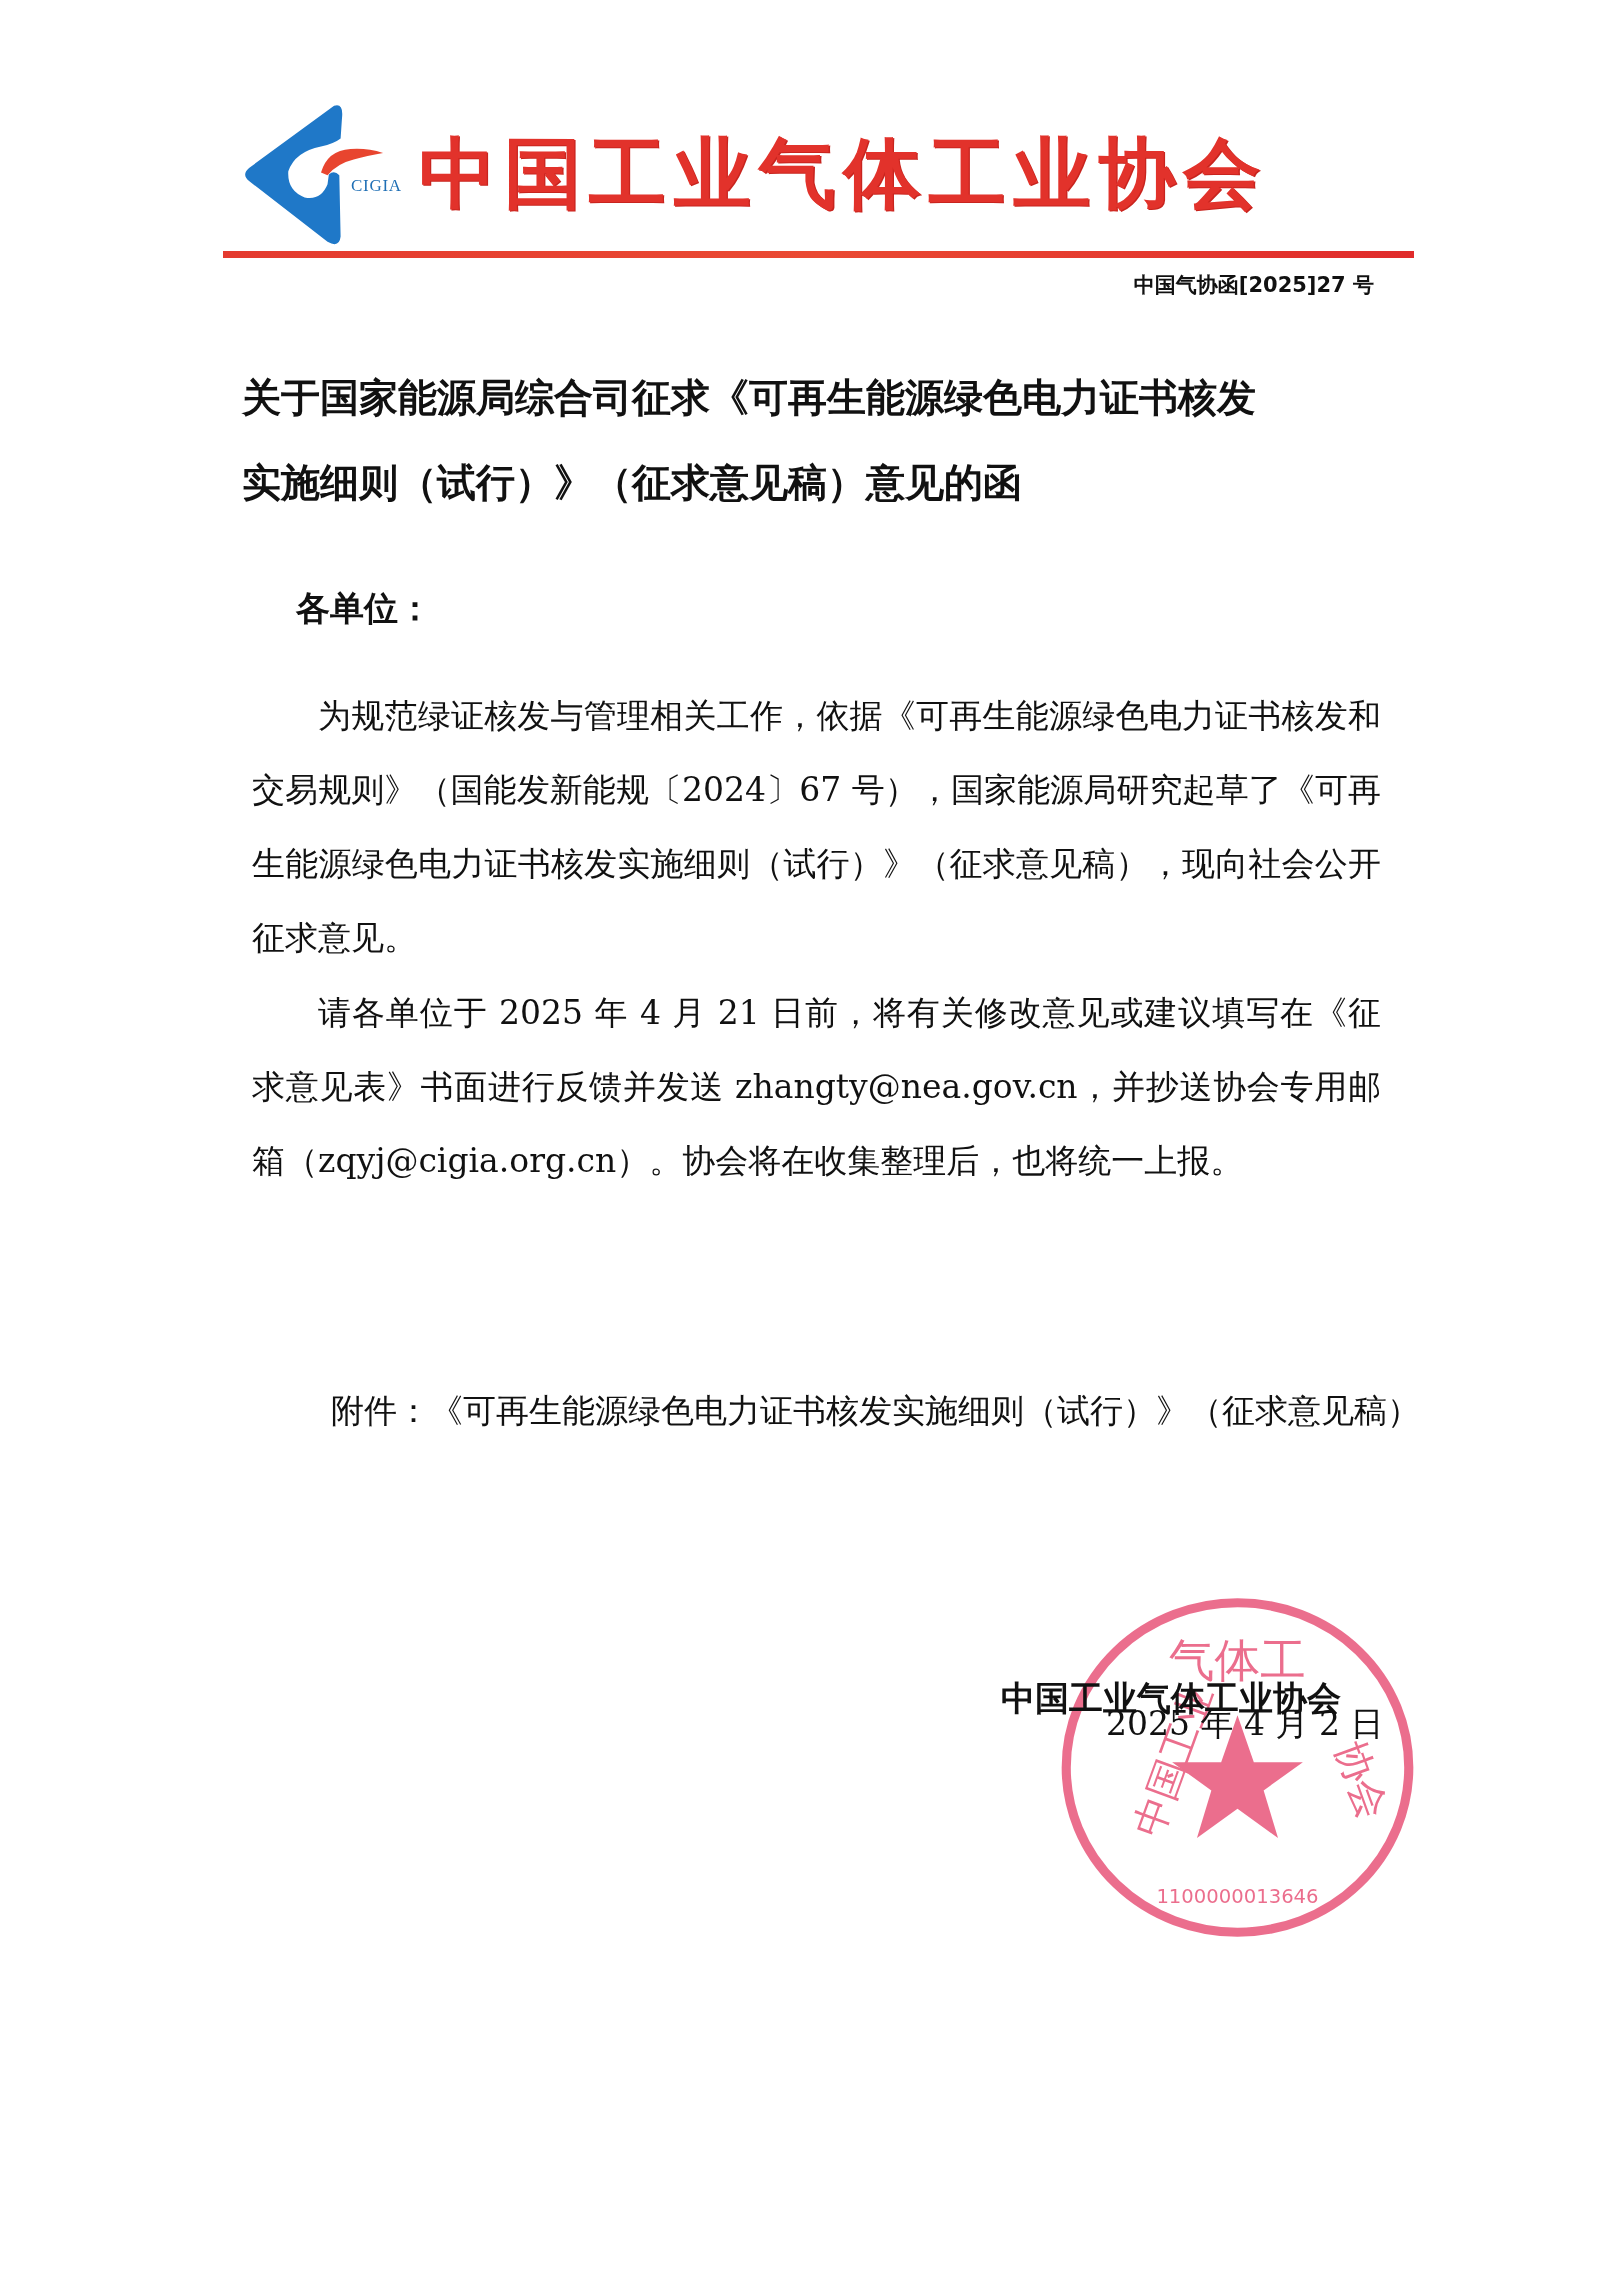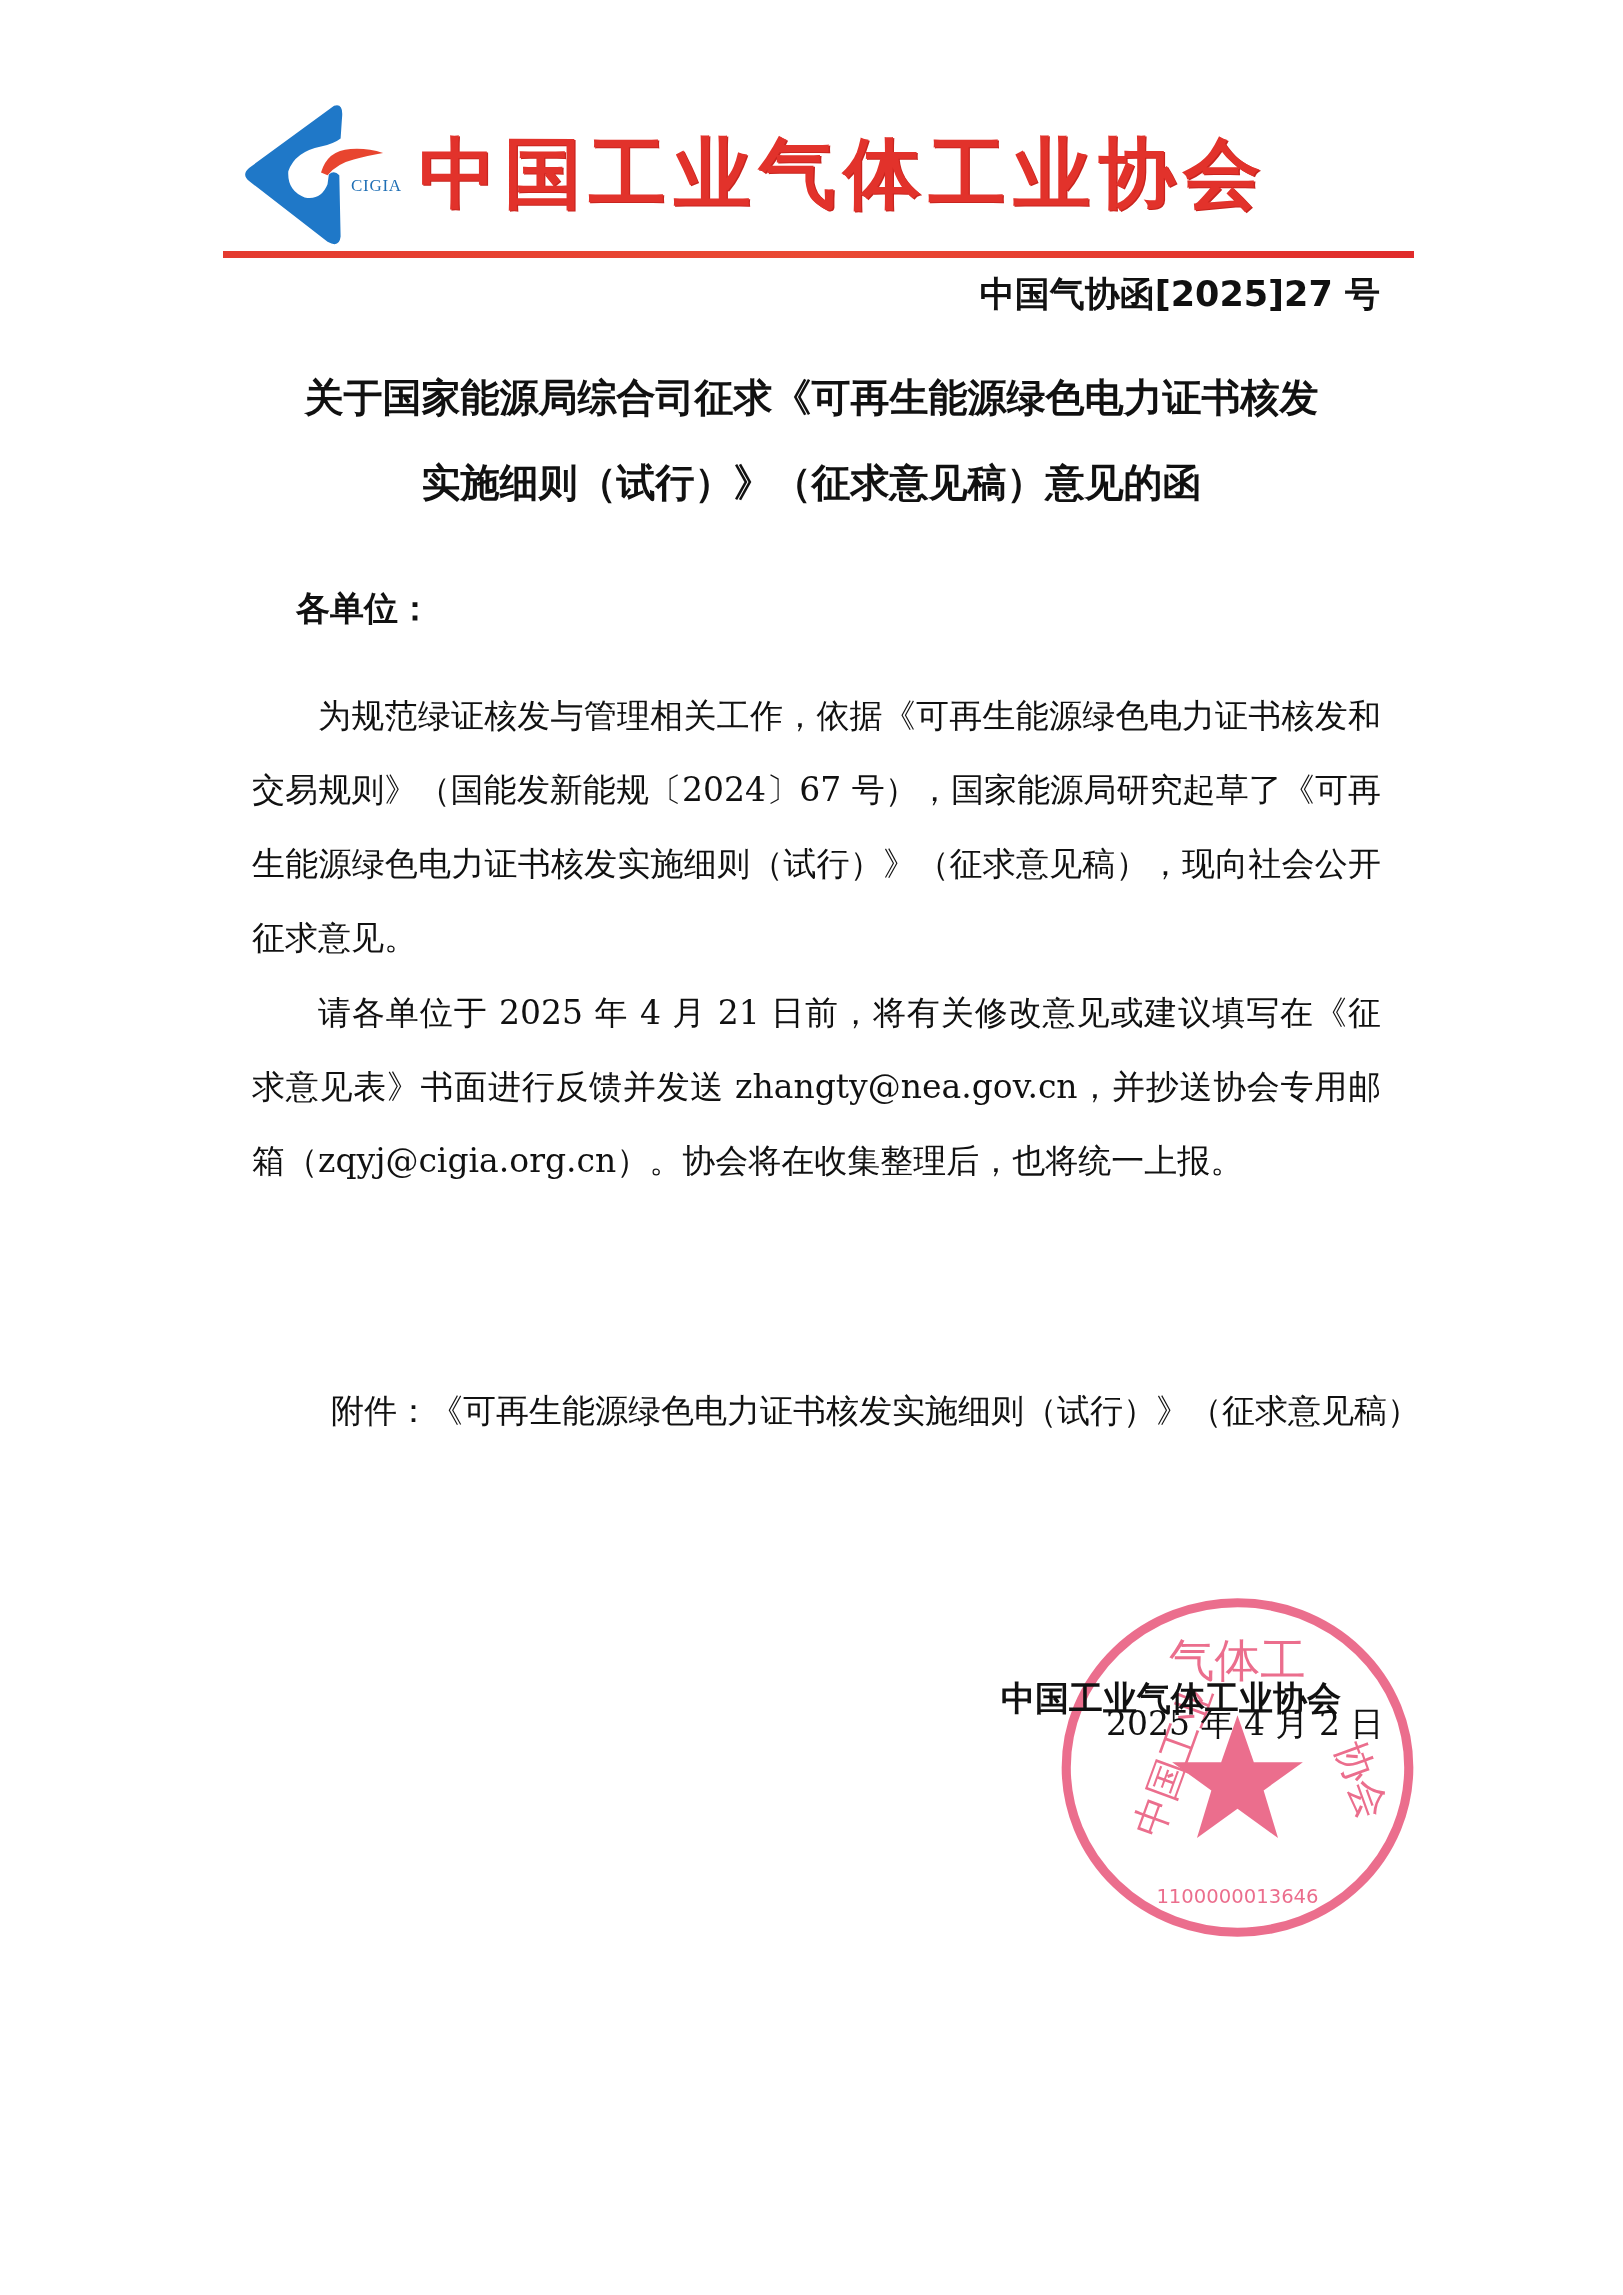--- a/index.html
+++ b/index.html
@@ -7,23 +7,23 @@
            font-family: "DejaVu Serif", serif; color: #111; }
     .letterhead { position: absolute; left: 223px; top: 92px; width: 1191px; height: 170px; }
     .logo { position: absolute; left: 13px; top: 6.5px; width: 170px; height: 151px; }
     .logo-text { position: absolute; left: 128px; top: 84px; font-family: "Liberation Serif", serif;
                  font-weight: normal; font-size: 17px; color: #1f6fb5; letter-spacing: 0.7px; }
     .org-title { position: absolute; left: 196px; top: 31px; font-family: "DejaVu Sans", sans-serif;
                  font-weight: bold; font-size: 77px; color: #e2322b; letter-spacing: 7.9px; white-space: nowrap;
                  text-shadow: 1.3px 1.3px 0 #c8241e; }
     .red-rule { position: absolute; left: 223px; top: 251px; width: 1191px; height: 6.5px;
                 background: linear-gradient(to right, #e43a2f, #ea4a33, #e02b2b); }
-    .doc-number { position: absolute; right: 243px; top: 271px; font-family: "DejaVu Sans", sans-serif;
-                  font-weight: bold; font-size: 35px; white-space: nowrap; }
-    .doc-title { position: absolute; left: 242px; width: 1139px; text-align: center;
+    .doc-number { position: absolute; right: 249px; top: 271px; font-family: "DejaVu Sans", sans-serif;
+                  font-weight: bold; font-size: 21px; white-space: nowrap; }
+    .doc-title { position: absolute; left: 242px; width: 1139px; 
                  font-family: "DejaVu Sans", sans-serif; font-weight: bold; font-size: 39px; white-space: nowrap; }
     .doc-title.l1 { top: 371px; }
     .doc-title.l2 { top: 456px; }
     .salutation { position: absolute; left: 252px; top: 586px; font-family: "DejaVu Sans", sans-serif;
                   font-weight: bold; font-size: 34px; margin-left: 44px; }
     .para { position: absolute; left: 252px; width: 1129px; font-size: 33px; line-height: 74px;
             text-indent: 2em; text-align: justify; }
     .para.p1 { top: 646px; }
     .para.p2 { top: 943px; }
     .attachment { position: absolute; left: 331px; top: 1389px; font-size: 33px; white-space: nowrap; }

